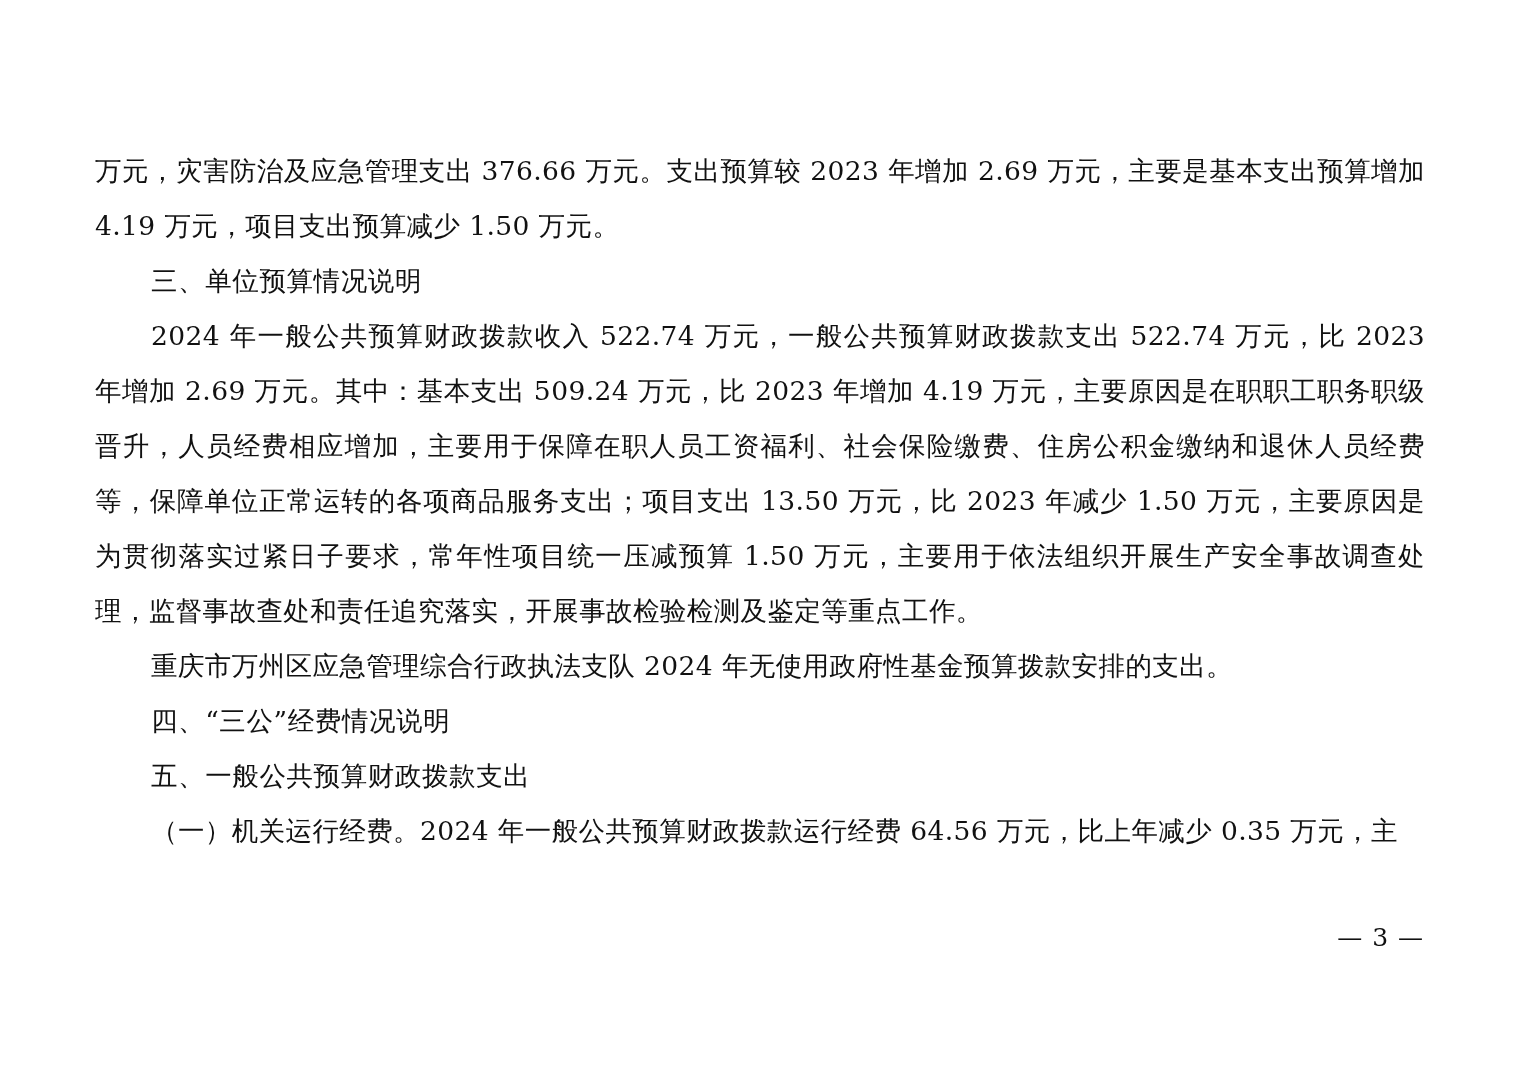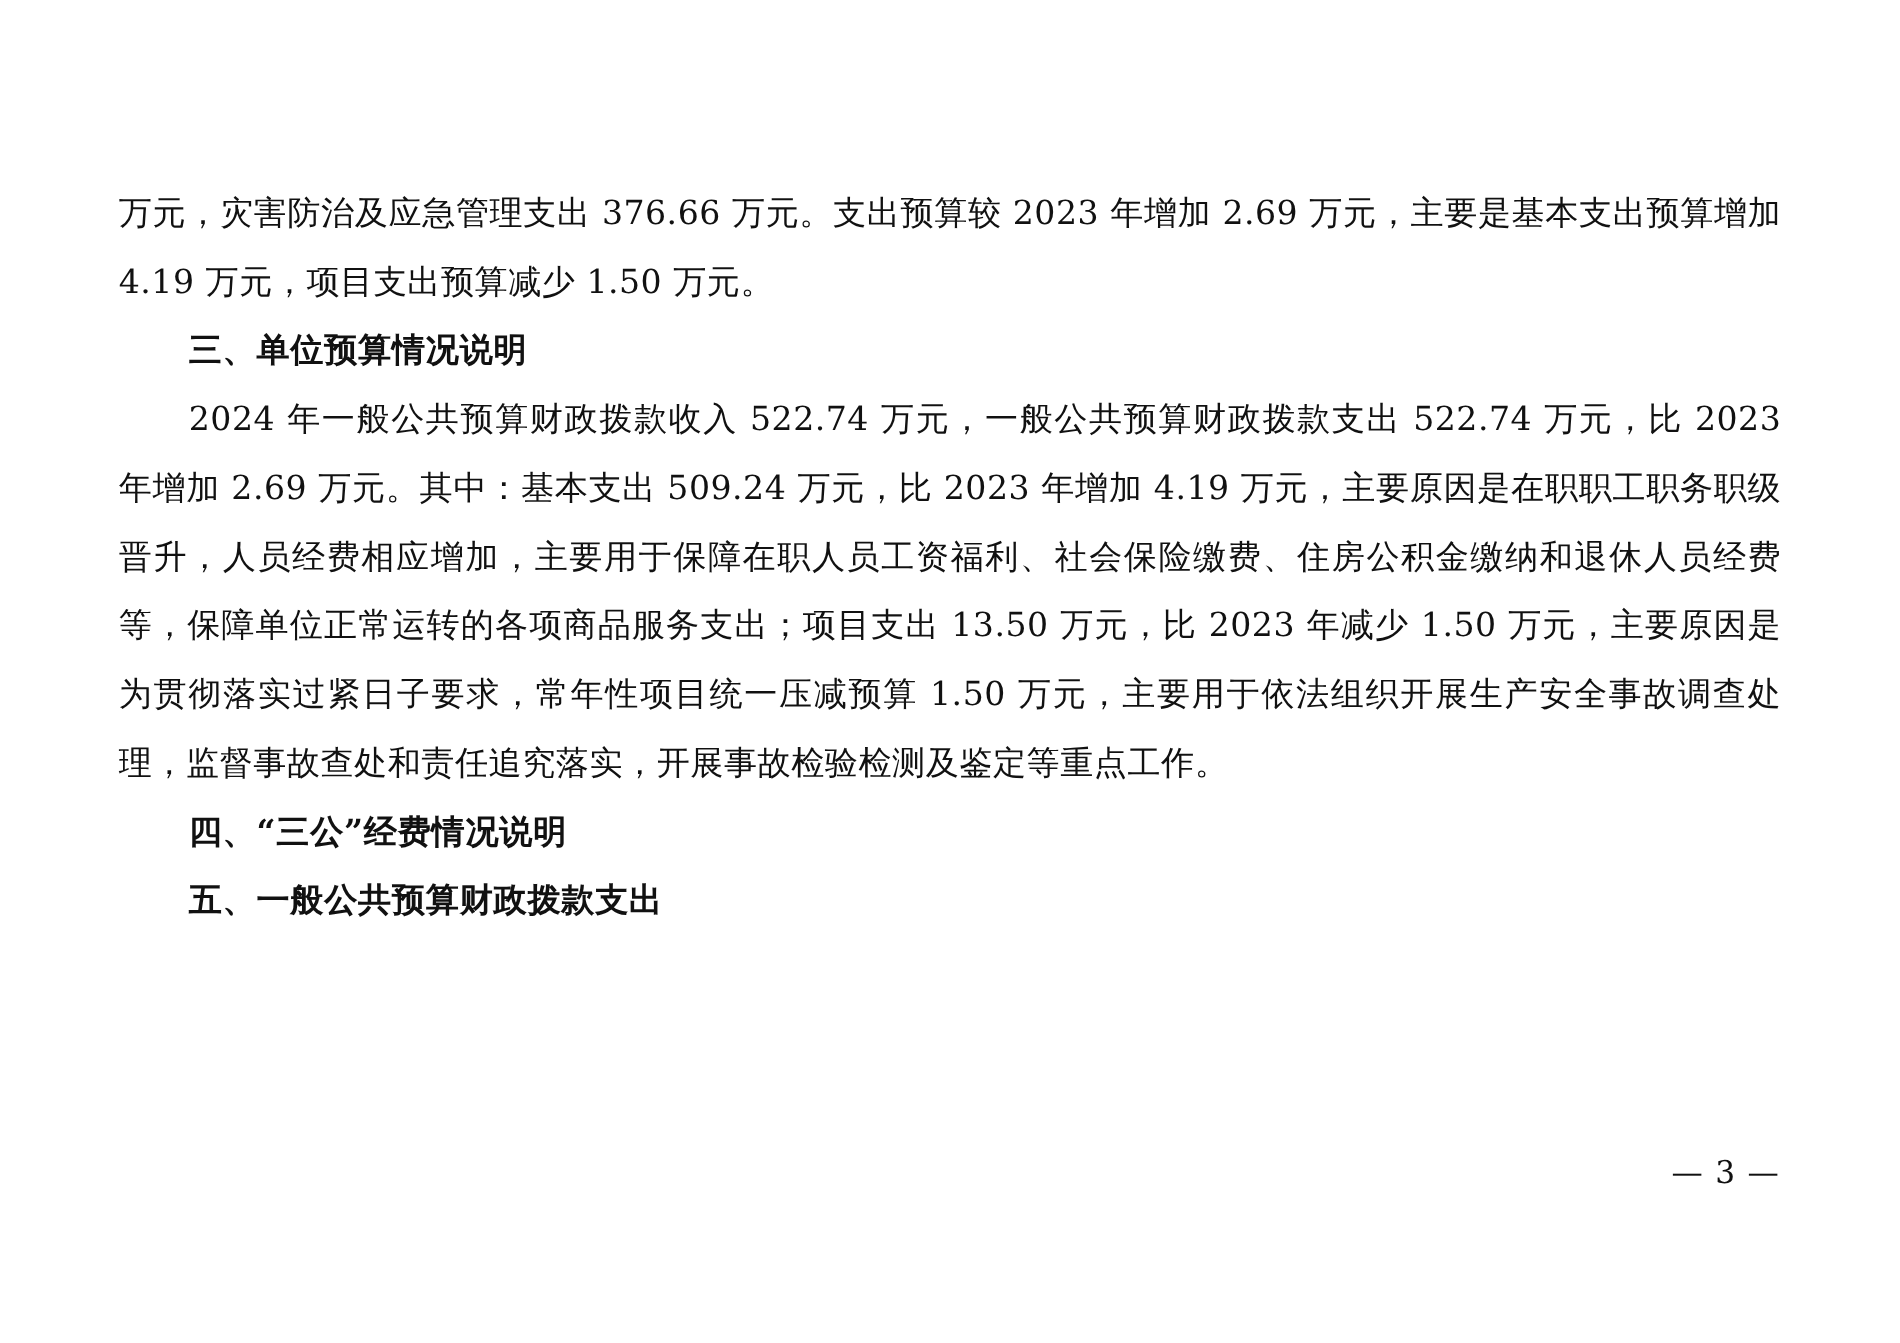--- a/index.html
+++ b/index.html
@@ -33,21 +33,21 @@
     color: #111111;
   }
   p.body {
     text-indent: 0;
   }
   p.indent {
     text-indent: 56px;
   }
   p.heading {
     text-indent: 56px;
-    font-weight: 700;
+    font-weight: 400;
     letter-spacing: 0.6px;
   }
   .pagenum {
     position: absolute;
     right: 96px;
     top: 908px;
     font-size: 25px;
     letter-spacing: 1px;
     color: #111111;
   }
@@ -57,23 +57,25 @@
 
 <div class="page">
   <div class="content">
 
     <p class="body">万元，灾害防治及应急管理支出 376.66 万元。支出预算较 2023 年增加 2.69 万元，主要是基本支出预算增加 4.19 万元，项目支出预算减少 1.50 万元。</p>
 
     <p class="heading">三、单位预算情况说明</p>
 
     <p class="indent">2024 年一般公共预算财政拨款收入 522.74 万元，一般公共预算财政拨款支出 522.74 万元，比 2023 年增加 2.69 万元。其中：基本支出 509.24 万元，比 2023 年增加 4.19 万元，主要原因是在职职工职务职级晋升，人员经费相应增加，主要用于保障在职人员工资福利、社会保险缴费、住房公积金缴纳和退休人员经费等，保障单位正常运转的各项商品服务支出；项目支出 13.50 万元，比 2023 年减少 1.50 万元，主要原因是为贯彻落实过紧日子要求，常年性项目统一压减预算 1.50 万元，主要用于依法组织开展生产安全事故调查处理，监督事故查处和责任追究落实，开展事故检验检测及鉴定等重点工作。</p>
 
+    <p class="indent">重庆市万州区应急管理综合行政执法支队 2024 年无使用政府性基金预算拨款安排的支出。</p>
 
     <p class="heading">四、“三公”经费情况说明</p>
 
 
     <p class="heading">五、一般公共预算财政拨款支出</p>
 
+    <p class="indent">（一）机关运行经费。2024 年一般公共预算财政拨款运行经费 64.56 万元，比上年减少 0.35 万元，主</p>
 
   </div>
 
   <div class="pagenum">— 3 —</div>
 </div>
 
 </body></html>

